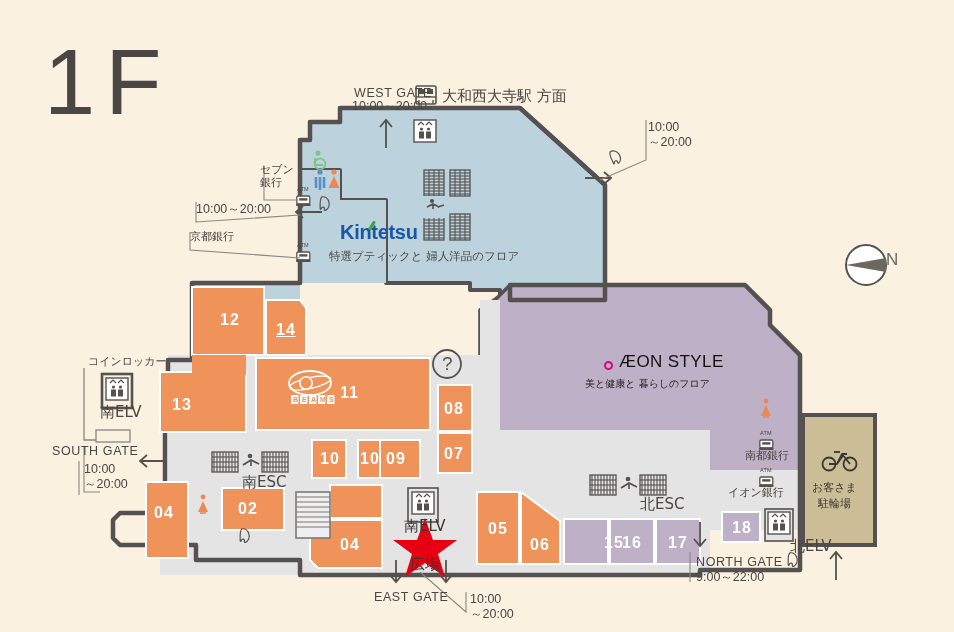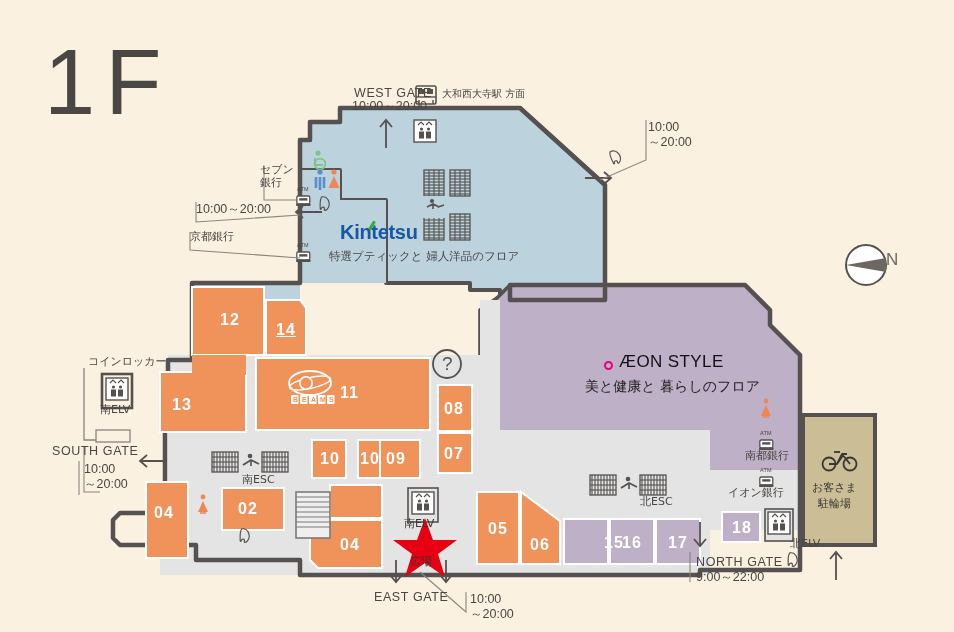--- a/index.html
+++ b/index.html
@@ -13,21 +13,21 @@
   .lbl{position:absolute;white-space:pre;color:#4a4643;line-height:1.18;}
   .floor-id{
     position:absolute;left:44px;top:36px;
     font-size:92px;font-weight:300;color:#4a4643;
     letter-spacing:10px;line-height:1;
   }
   .gate-name{font-size:12.5px;letter-spacing:.6px;text-align:center;}
   .gate-hours{font-size:12.5px;}
   .jp{font-family:"DejaVu Sans","Liberation Sans",sans-serif;}
   .jp-sm{font-size:11px;}
-  .jp-xs{font-size:11px;}
+  .jp-xs{font-size:15px;}
   .shop-num{
     position:absolute;color:#ffffff;font-size:16px;font-weight:bold;
     letter-spacing:1px;
   }
   .compass-n{
     position:absolute;left:886px;top:250px;font-size:17px;color:#6d6861;
   }
   .kintetsu{
     position:absolute;left:340px;top:221px;
     font-size:20px;font-weight:bold;color:#1857a4;letter-spacing:-.3px;
@@ -42,21 +42,21 @@
   }
   .aeon{
     position:absolute;left:586px;top:352px;font-size:17px;color:#111;
     letter-spacing:.4px;font-weight:500;margin-left:33px;
   }
   .aeon-dot{
     position:absolute;left:604px;top:361px;width:9px;height:9px;
     border:2.2px solid #e6007e;border-radius:50%;box-sizing:border-box;
   }
   .aeon-sub{
-    position:absolute;left:585px;top:376px;font-size:14px;color:#222;
+    position:absolute;left:585px;top:376px;font-size:10px;color:#222;
     text-align:center;line-height:1.5;
   }
   .beams-label{
     position:absolute;left:340px;top:384px;font-size:16px;color:#fff;
     font-weight:bold;letter-spacing:1px;
   }
 </style>
 </head>
 <body>
 
@@ -386,21 +386,21 @@
 <div class="lbl gate-hours" style="left:84px;top:462px;">10:00
 ～20:00</div>
 
 <div class="lbl gate-name" style="left:374px;top:590px;">EAST GATE</div>
 <div class="lbl gate-hours" style="left:470px;top:592px;">10:00
 ～20:00</div>
 
 <div class="lbl gate-name" style="left:696px;top:555px;">NORTH GATE</div>
 <div class="lbl gate-hours" style="left:696px;top:570px;">9:00～22:00</div>
 
-<div class="lbl jp jp-sm" style="left:442px;top:88px;font-size:10px;">大和西大寺駅 方面</div>
+<div class="lbl jp jp-sm" style="left:442px;top:88px;font-size:15px;">大和西大寺駅 方面</div>
 
 <div class="lbl gate-hours" style="left:648px;top:120px;">10:00
 ～20:00</div>
 
 <div class="lbl jp jp-sm" style="left:260px;top:164px;">セブン
 銀行</div>
 <div class="lbl gate-hours" style="left:196px;top:202px;">10:00～20:00</div>
 <div class="lbl jp jp-sm" style="left:190px;top:231px;">京都銀行</div>
 <div class="lbl jp jp-sm" style="left:745px;top:450px;">南都銀行</div>
 <div class="lbl jp jp-sm" style="left:728px;top:487px;">イオン銀行</div>

